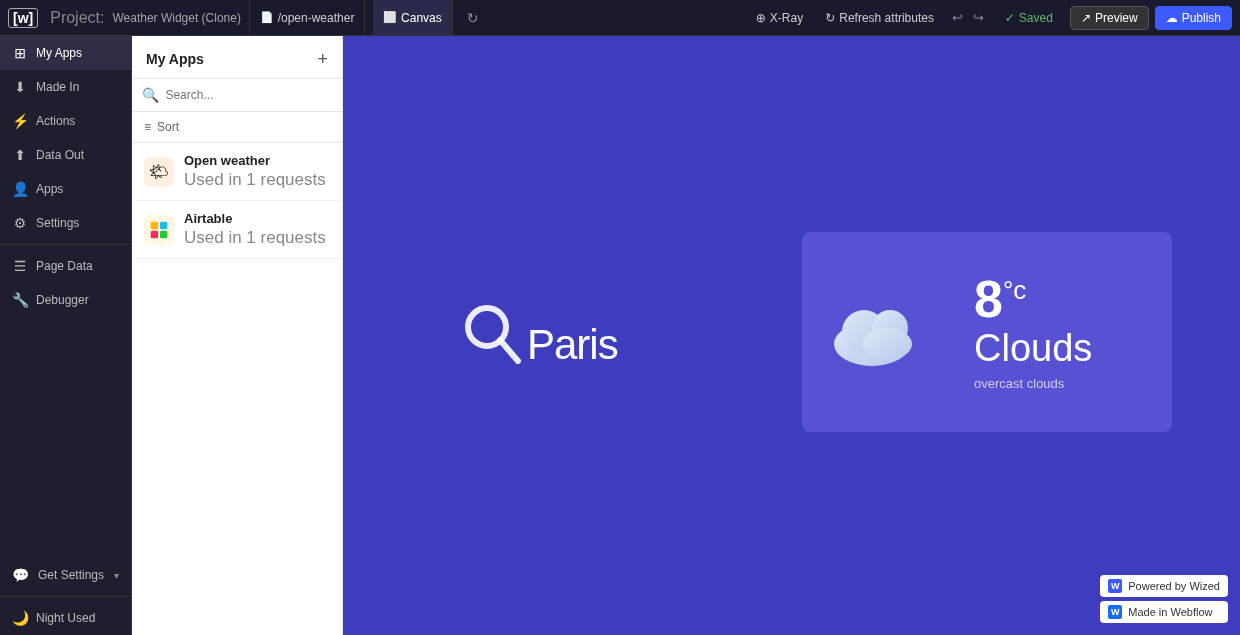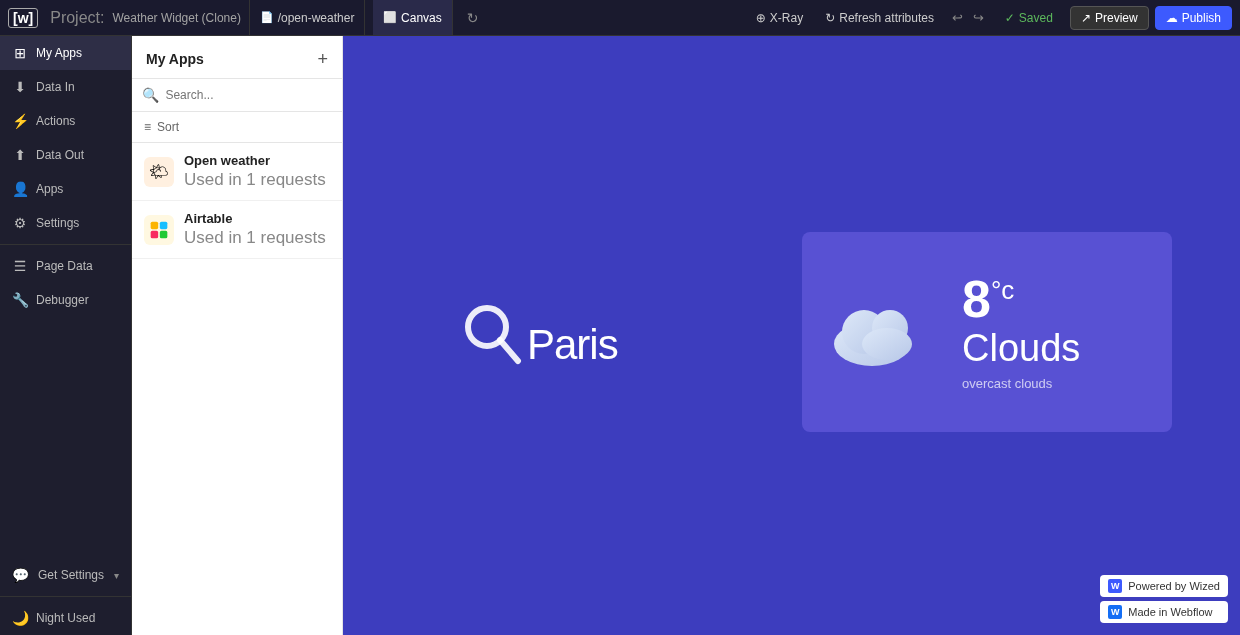--- a/index.html
+++ b/index.html
@@ -108,21 +108,21 @@
     .canvas-search .search-text {
       font-size: 42px; font-weight: 300; color: #fff; letter-spacing: -1px;
     }
 
     
     .weather-card {
       position: absolute; right: 68px; top: 50%; transform: translateY(-52%);
       width: 370px; height: 200px;
       background: rgba(100, 90, 220, 0.7);
       border-radius: 8px; display: flex; align-items: center;
-      padding: 20px 30px; gap: 20px;
+      padding: 20px 30px; gap: 32px;
     }
     .cloud-icon {
       width: 110px; height: 80px; position: relative; flex-shrink: 0;
     }
     .weather-info { color: #fff; }
     .weather-temp { font-size: 52px; font-weight: 700; line-height: 1; }
     .weather-temp sup { font-size: 26px; font-weight: 400; vertical-align: super; }
     .weather-condition { font-size: 38px; font-weight: 400; margin-top: 2px; }
     .weather-desc { font-size: 13px; color: rgba(255,255,255,0.7); margin-top: 6px; }
 
@@ -189,21 +189,21 @@
 
 <div id="main">
 
   <div id="leftsidebar">
     <div class="nav-item active">
       <span class="nav-icon">⊞</span>
       <span class="nav-label">My Apps</span>
     </div>
     <div class="nav-item">
       <span class="nav-icon">⬇</span>
-      <span class="nav-label">Data In</span>
+      <span class="nav-label">Made In</span>
     </div>
     <div class="nav-item">
       <span class="nav-icon">⚡</span>
       <span class="nav-label">Actions</span>
     </div>
     <div class="nav-item">
       <span class="nav-icon">⬆</span>
       <span class="nav-label">Data Out</span>
     </div>
     <div class="nav-item">

